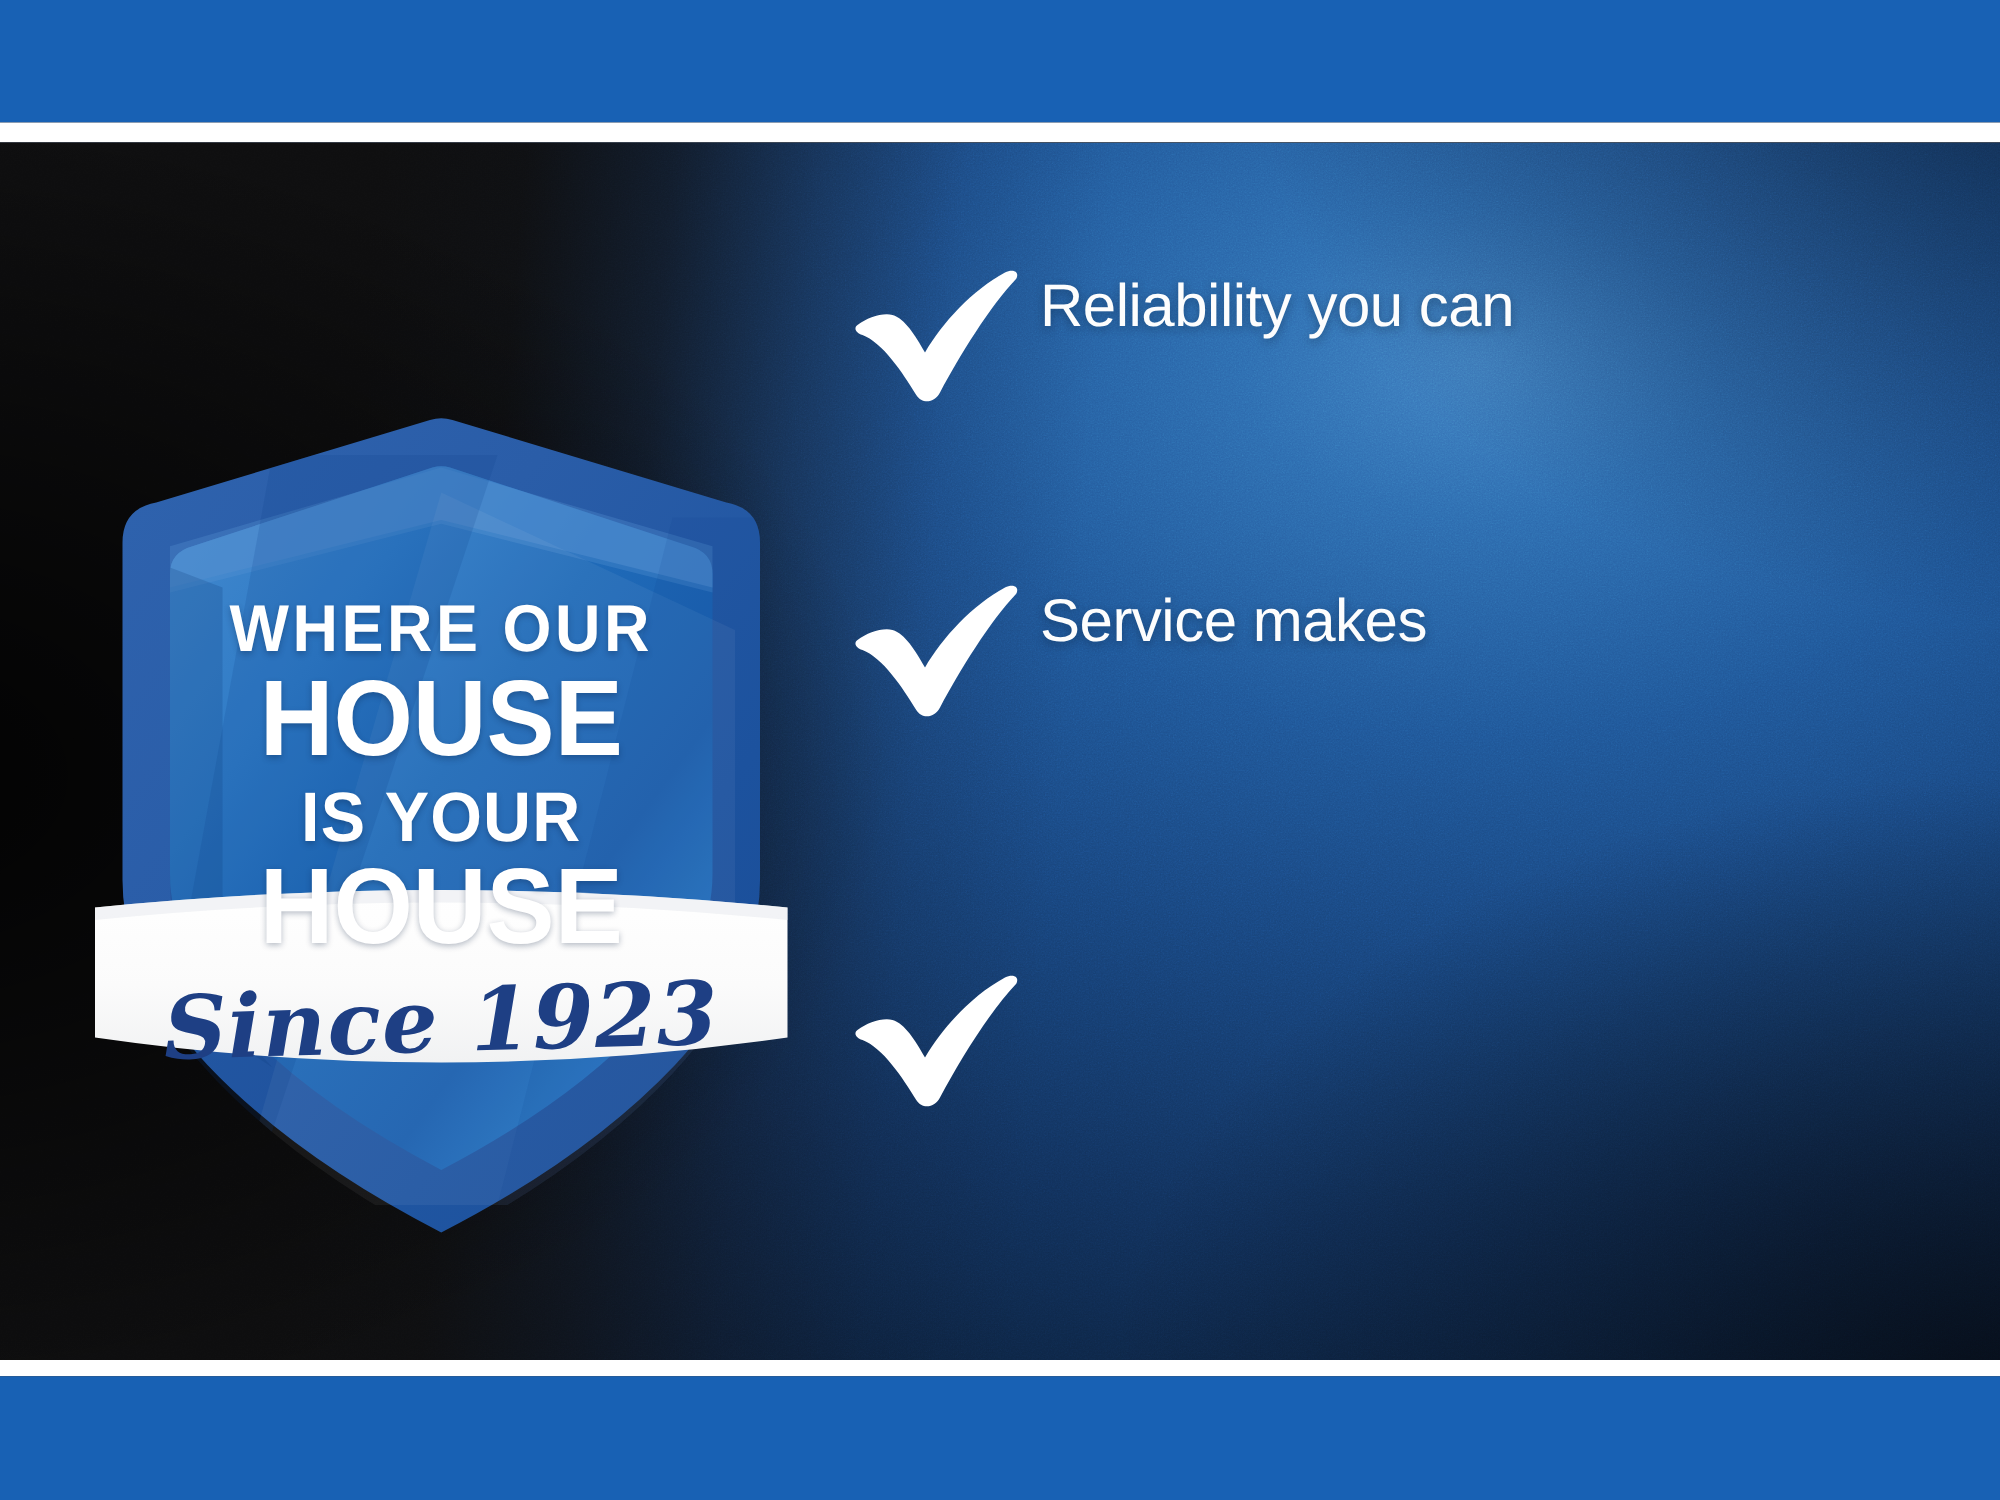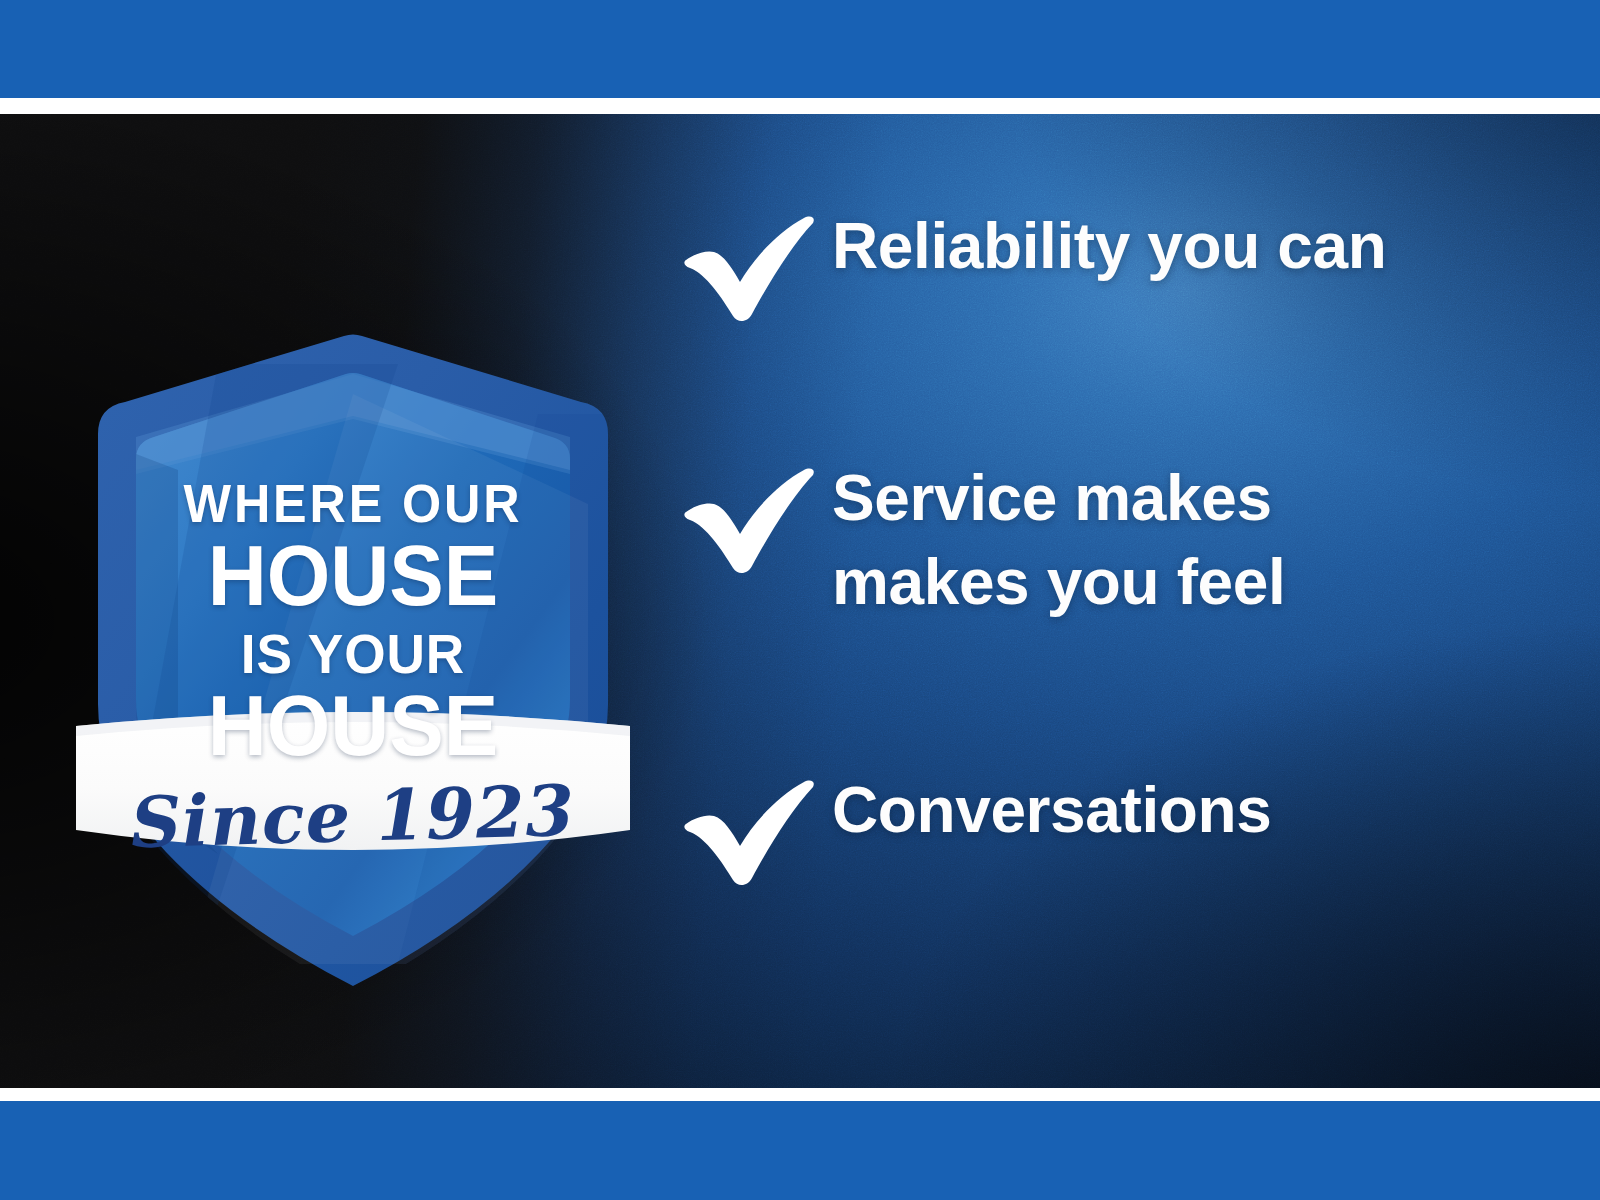--- a/index.html
+++ b/index.html
@@ -150,22 +150,22 @@
     left: 20px; top: 0;
     width: 140px; height: 120px;
   }
   .check svg { display:block; width: 140px; height: 120px; }
 
   .btext {
     position: absolute;
     left: 172px; top: -8px;
     width: 700px;
     color: #fdfdfd;
-    font-weight: 700;
-    font-size: 64px;
+    font-weight: 400;
+    font-size: 48px;
     line-height: 84px;
     letter-spacing: -0.4px;
     text-shadow: 0 2px 8px rgba(4,16,34,0.35);
   }
   .btext .ln { display: block; white-space: nowrap; }
 </style>
 </head>
 <body>
 
 <div id="stage">
@@ -286,34 +286,32 @@
       <div class="bullet b2">
         <div class="check">
           <svg viewBox="0 0 140 120">
             <path d="M6,48 C14,42 26,38 34,40 C44,43 52,56 60,70 C74,46 98,20 124,6
                      C130,3 136,5 133,11 C112,33 88,72 72,102 C68,110 58,112 53,104
                      C42,86 26,62 10,56 C4,54 3,50 6,48 Z" fill="#ffffff"></path>
           </svg>
         </div>
         <div class="btext">
           <span class="ln">Service makes</span>
-          <span class="ln">makes you feel</span>
         </div>
       </div>
 
       <div class="bullet b3">
         <div class="check">
           <svg viewBox="0 0 140 120">
             <path d="M6,48 C14,42 26,38 34,40 C44,43 52,56 60,70 C74,46 98,20 124,6
                      C130,3 136,5 133,11 C112,33 88,72 72,102 C68,110 58,112 53,104
                      C42,86 26,62 10,56 C4,54 3,50 6,48 Z" fill="#ffffff"></path>
           </svg>
         </div>
         <div class="btext">
-          <span class="ln">Conversations</span>
         </div>
       </div>
 
     </div>
   </div>
 
   <div class="bar-bottom-white"></div>
   <div class="bar-bottom"></div>
 
 </div>

